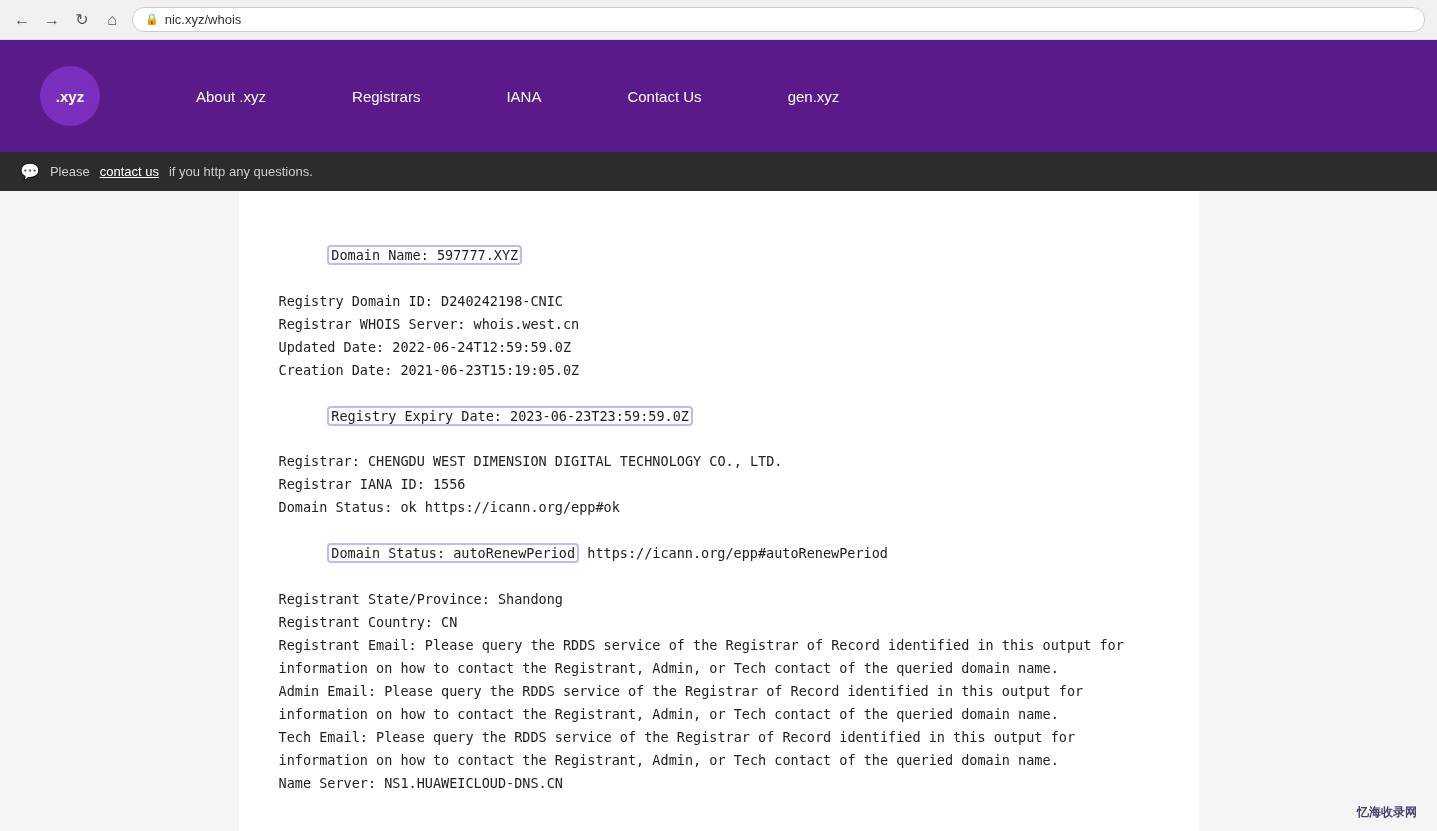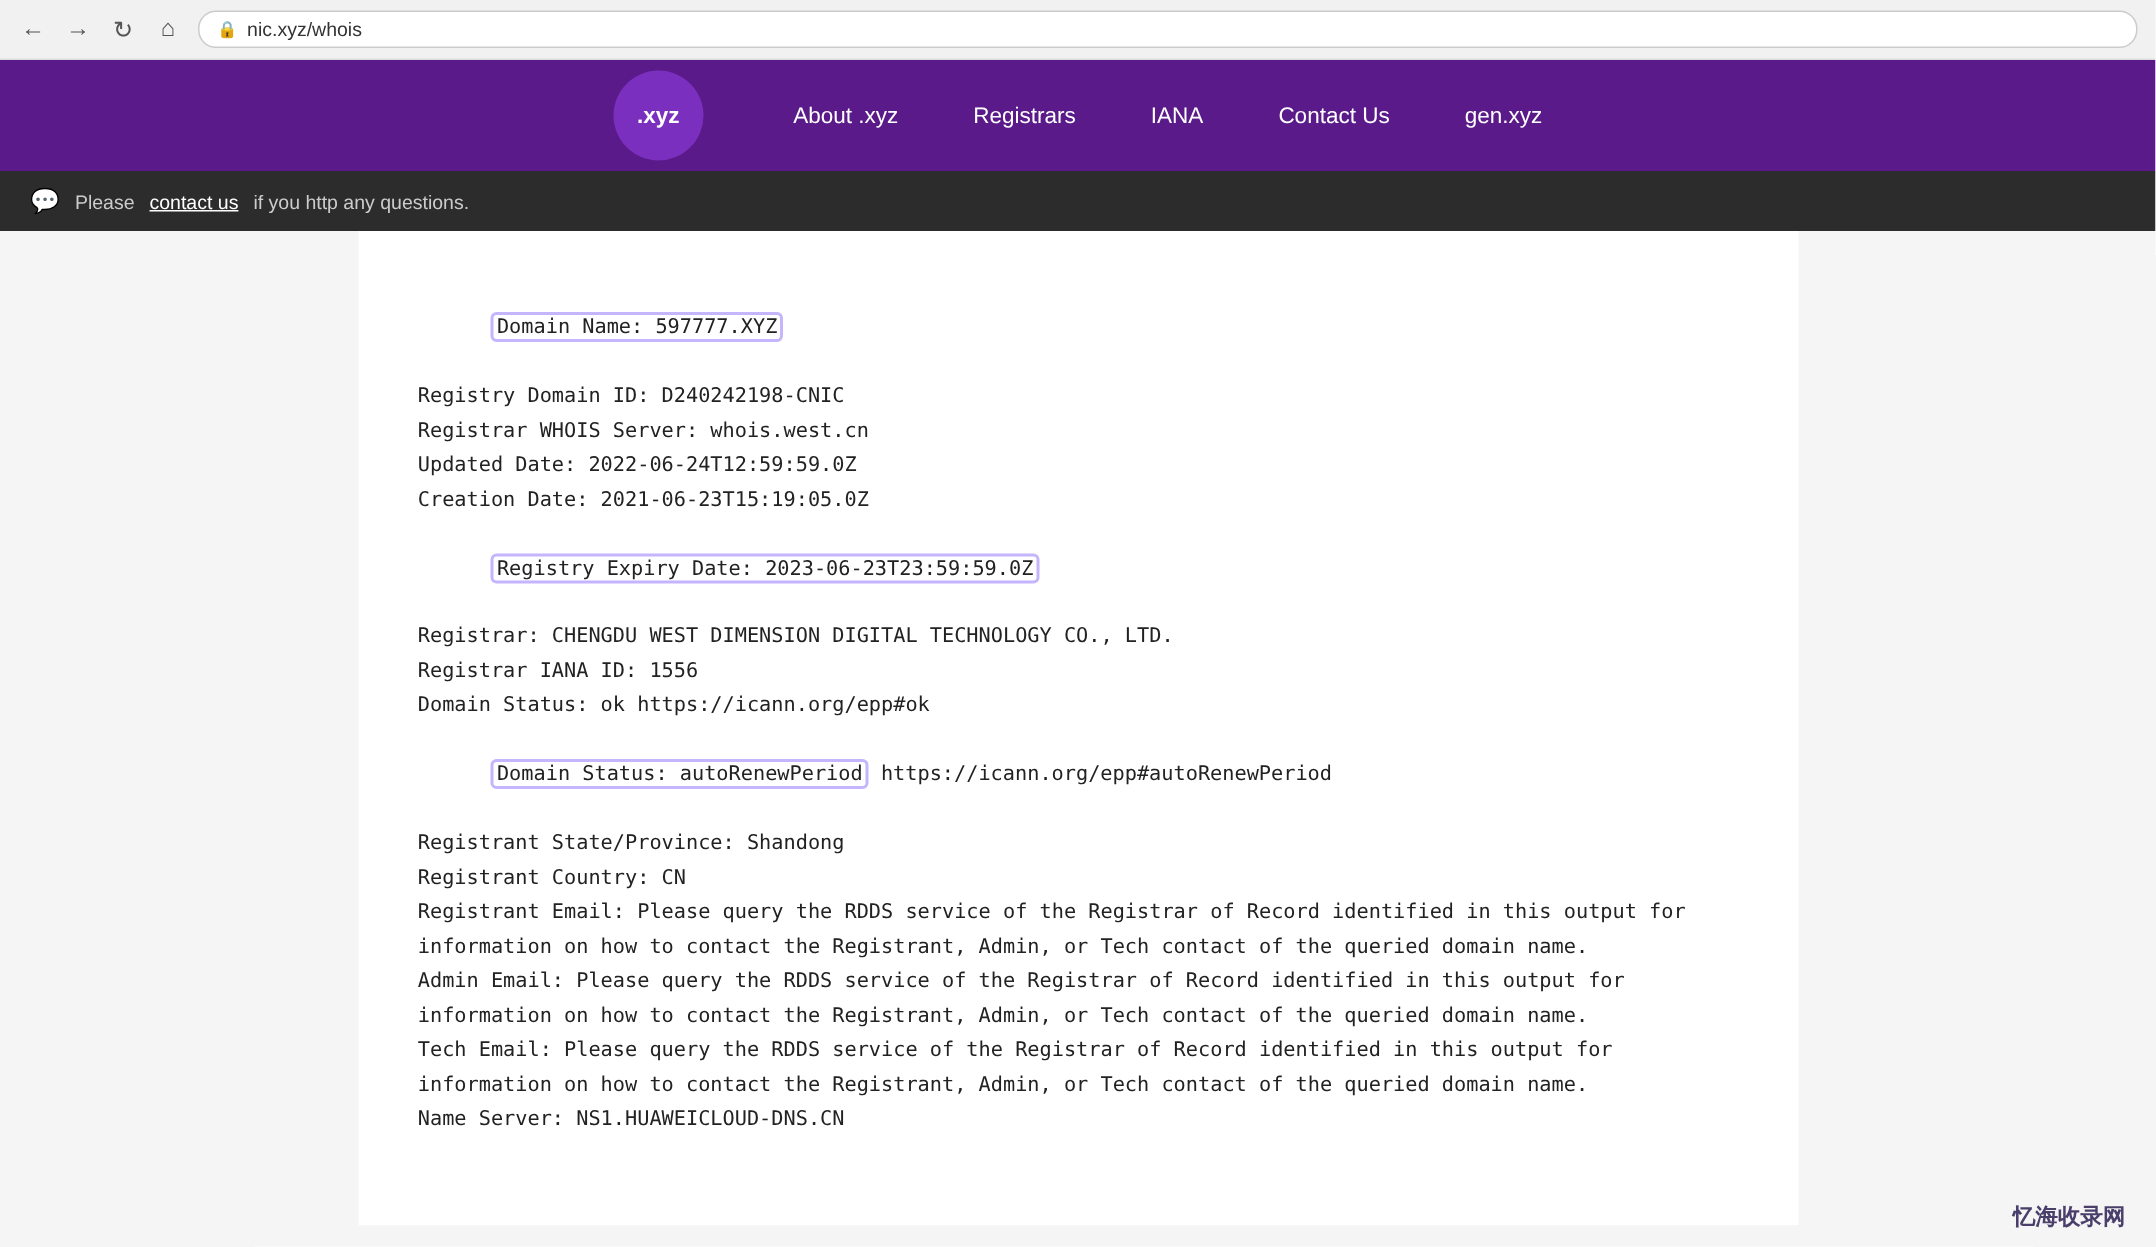--- a/index.html
+++ b/index.html
@@ -32,43 +32,43 @@
       align-items: center;
       gap: 6px;
     }
     .lock-icon { font-size: 11px; color: #555; }
 
     
     .site-header {
       background: #5a1a8a;
       display: flex;
       align-items: center;
-      justify-content: center;
       padding: 0 40px;
-      height: 74px;
+      height: 112px;
       gap: 60px;
     }
     .logo {
       background: #7b2fbe;
       border-radius: 50%;
       width: 60px; height: 60px;
       display: flex; align-items: center; justify-content: center;
       color: white; font-size: 15px; font-weight: bold;
     }
     .nav-links {
       display: flex;
       gap: 50px;
       align-items: center;
     }
     .nav-link {
       color: white;
       text-decoration: none;
       font-size: 15px;
       font-weight: 500;
       cursor: pointer;
+      margin-left: 36px;
     }
 
     
     .info-bar {
       background: #2c2c2c;
       color: #ccc;
       padding: 10px 20px;
       display: flex;
       align-items: center;
       gap: 10px;
@@ -108,21 +108,21 @@
       display: block;
       white-space: pre-wrap;
     }
 
     
     .watermark {
       position: fixed;
       bottom: 10px;
       right: 20px;
       color: #4a3f6b;
-      font-size: 15px;
+      font-size: 12px;
       font-weight: bold;
     }
   </style>
 </head>
 <body>
 
 <div class="browser-bar">
   <span class="browser-nav-btn">←</span>
   <span class="browser-nav-btn">→</span>
   <span class="browser-nav-btn">↻</span>

